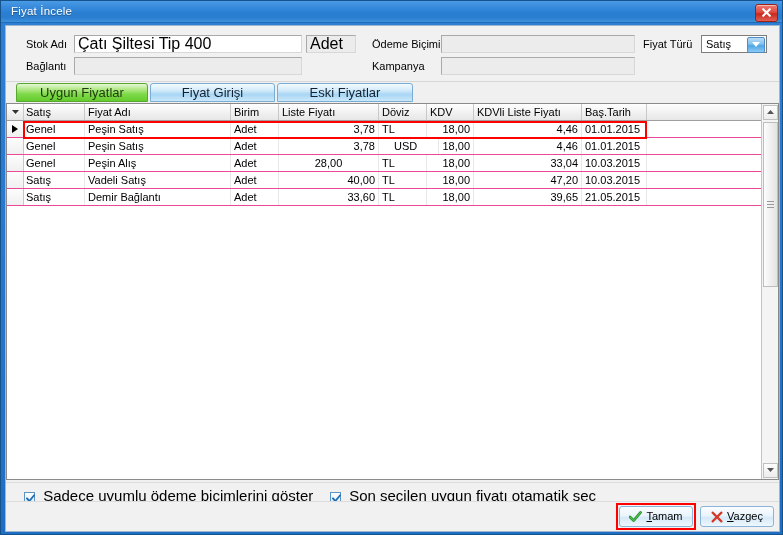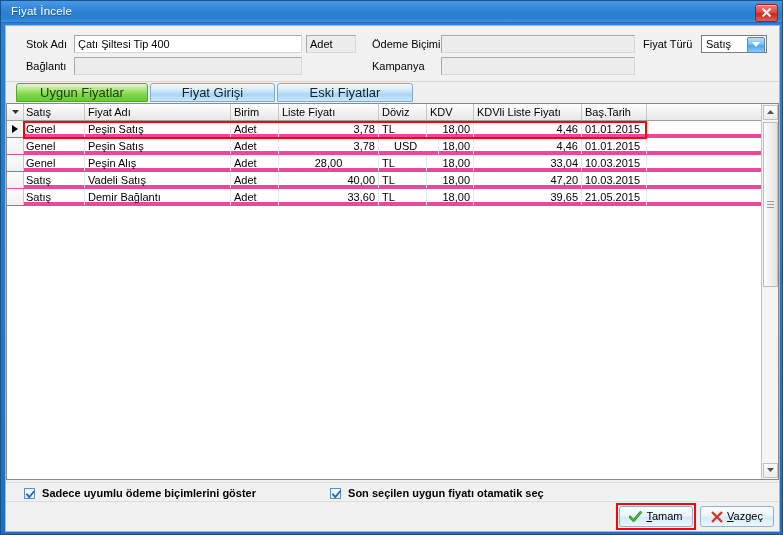--- a/index.html
+++ b/index.html
@@ -82,21 +82,21 @@
     color: #000;
     white-space: nowrap;
   }
   .field-box {
     position: absolute;
     box-sizing: border-box;
     background: #ececec;
     border: 1px solid #a9a9a9;
     border-right-color: #d8d8d8;
     border-bottom-color: #d8d8d8;
-    font-size: 11px;
+    font-size: 16px;
     line-height: 16px;
     padding: 0 3px;
     color: #000;
     overflow: hidden;
     white-space: nowrap;
   }
   .field-box.filled { background: #ffffff; }
 
   .combo {
     position: absolute;
@@ -194,21 +194,21 @@
     border-right: 1px solid #c8c8c8;
     cursor: pointer;
   }
   #indicator-head svg { display:block; margin: 6px auto 0 auto; }
 
   .row {
     position: absolute;
     left: 0;
     width: 755px;
     height: 17px;
-    border-bottom: 4px solid #ec4899;
+    border-bottom: 1px solid #ec4899;
     box-sizing: border-box;
     cursor: pointer;
   }
   .row .ind {
     position: absolute;
     left: 0; top: 0;
     width: 16px; height: 16px;
     background: linear-gradient(to bottom, #fdfdfd 0%, #f0f0f0 100%);
     border-right: 1px solid #c8c8c8;
   }
@@ -285,24 +285,23 @@
     left: 0; top: 456px;
     width: 773px;
     height: 22px;
     background: #f1f1f1;
     border-top: 1px solid #dcdcdc;
     border-bottom: 1px solid #dcdcdc;
   }
   .chk-item {
     position: absolute;
     top: 4px;
-    font-size: 11px;
-    white-space: nowrap;
-    cursor: pointer;
-    font-weight: bold;
+    font-size: 15px;
+    white-space: nowrap;
+    cursor: pointer;
   }
   .chkbox {
     display: inline-block;
     width: 11px; height: 11px;
     vertical-align: -2px;
     margin-right: 4px;
     background: linear-gradient(to bottom, #ffffff 0%, #dff0fb 100%);
     border: 1px solid #5a93c4;
     box-sizing: border-box;
     position: relative;

